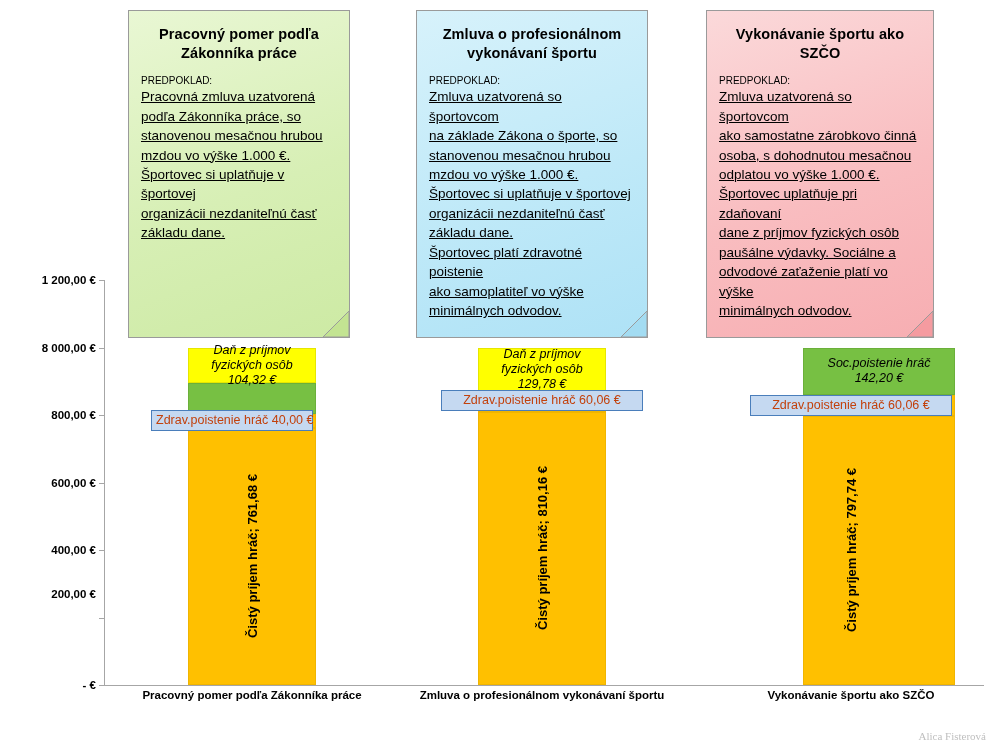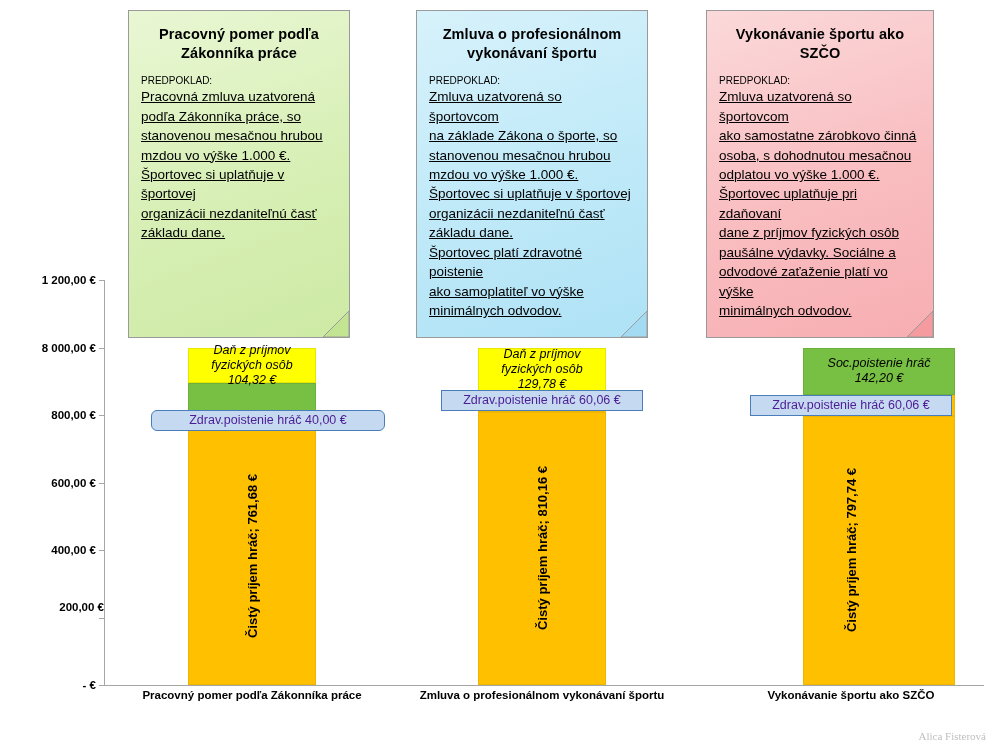--- a/index.html
+++ b/index.html
@@ -97,21 +97,21 @@
     white-space: pre-line;
     pointer-events: none;
   }
   .zdrav-box {
     position: absolute;
     background: #c5d9f1;
     border: 1px solid #4a7ebb;
     text-align: center;
     font-size: 12.5px;
     line-height: 1.2;
-    color: #4c1d95;
+    color: #c2410c;
     padding: 2px 4px;
     white-space: nowrap;
   }
   .net-label {
     position: absolute;
     left: 50%;
     transform-origin: center center;
     font-size: 13px;
     font-weight: bold;
     color: #000;
@@ -203,21 +203,21 @@
       <div class="ytick-label" style="top: 280px; width: 96px; left: 0px;">1 200,00 €</div>
       <div class="ytick-mark" style="top: 280px; left: 99px;"></div>
       <div class="ytick-label" style="top: 347.5px; width: 96px; left: 0px;">8 000,00 €</div>
       <div class="ytick-mark" style="top: 347.5px; left: 99px;"></div>
       <div class="ytick-label" style="top: 415px; width: 96px; left: 0px; padding-left: 33px;">800,00 €</div>
       <div class="ytick-mark" style="top: 415px; left: 99px;"></div>
       <div class="ytick-label" style="top: 482.5px; width: 96px; left: 0px;">600,00 €</div>
       <div class="ytick-mark" style="top: 482.5px; left: 99px;"></div>
       <div class="ytick-label" style="top: 550px; width: 96px; left: 0px;">400,00 €</div>
       <div class="ytick-mark" style="top: 550px; left: 99px;"></div>
-      <div class="ytick-label" style="top: 607px; width: 96px; left: 0px; margin-left: 8px;">200,00 €</div>
+      <div class="ytick-label" style="top: 594px; width: 96px; left: 0px;">200,00 €</div>
       <div class="ytick-mark" style="top: 617.5px; left: 99px;"></div>
       <div class="ytick-label" style="top: 685px; width: 96px; left: 0px;">-   €</div>
       <div class="ytick-mark" style="top: 685px; left: 99px;"></div>
     </div>
 
   <div id="bars">
       <div class="barcol" style="left: 188px; top: 280px; width: 128px; height: 405px;">
         <div class="seg seg-net" style="top: 147.933px; height: 257.067px;"></div>
         <div class="seg seg-soc" style="top: 102.708px; height: 31.725px;"></div>
         <div class="seg seg-tax" style="top: 67.5px; height: 35.208px;"></div>
@@ -241,19 +241,19 @@
       </div>
     </div>
 
   <div id="xcats">
       <div class="xcat" style="left: 72px; width: 360px; top: 689px;">Pracovný pomer podľa Zákonníka práce</div>
       <div class="xcat" style="left: 362px; width: 360px; top: 689px;">Zmluva o profesionálnom vykonávaní športu</div>
       <div class="xcat" style="left: 671px; width: 360px; top: 689px;">Vykonávanie športu ako SZČO</div>
     </div>
 
   <div class="signature">Alica Fisterová</div>
-<div class="zdrav-box" style="left: 151px; width: 234px; top: 410.183px; border-radius: 6px;">Zdrav.poistenie hráč 40,00 €</div>
+<div class="zdrav-box" style="left: 151px; width: 162px; top: 410.183px;">Zdrav.poistenie hráč 40,00 €</div>
     <div class="net-label" style="left: 252px; top: 556.466px; transform: translate(-50%, -50%) rotate(-90deg);">Čistý príjem hráč;  761,68 €</div>
     <div class="zdrav-box" style="left: 441px; width: 202px; top: 390.436px;">Zdrav.poistenie hráč 60,06 €</div>
     <div class="net-label" style="left: 542px; top: 548.285px; transform: translate(-50%, -50%) rotate(-90deg);">Čistý príjem hráč;  810,16 €</div>
     <div class="zdrav-box" style="left: 750px; width: 202px; top: 394.628px;">Zdrav.poistenie hráč 60,06 €</div>
     <div class="net-label" style="left: 851px; top: 550.381px; transform: translate(-50%, -50%) rotate(-90deg);">Čistý príjem hráč;  797,74 €</div>
   </div>
 
 </body></html>

